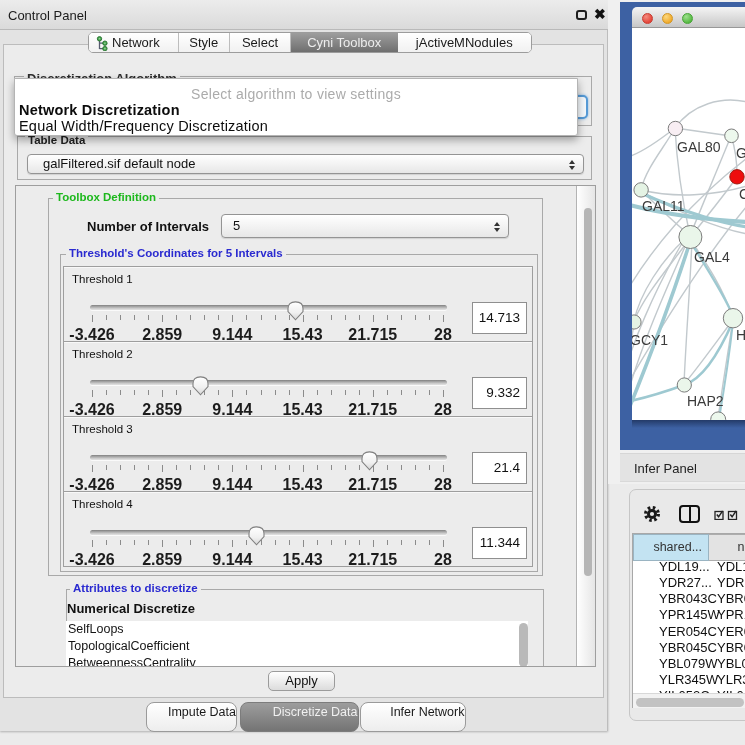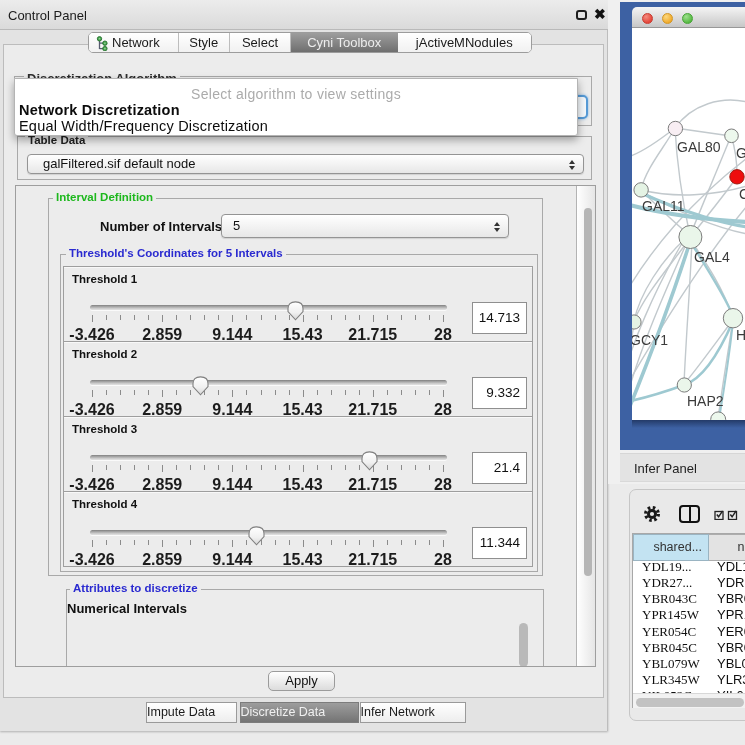--- a/index.html
+++ b/index.html
@@ -25,43 +25,43 @@
 .arr .dn { top:6px; border-top:4.5px solid #333; }
 .popup { left:14px; top:78px; width:564px; height:58px; background:#fff; border:1px solid #b4b4b4; border-radius:0 0 3px 3px; box-shadow:0 4px 9px rgba(0,0,0,.35); z-index:30; }
 .popup .hint { position:absolute; left:0; top:7px; width:100%; text-align:center; font-size:14px; letter-spacing:0.3px; color:#ababab; }
 .popup .it1 { position:absolute; left:4px; top:22.5px; font-size:14.5px; letter-spacing:0.2px; font-weight:bold; color:#0c0c0c; }
 .popup .it2 { position:absolute; left:4px; top:39px; font-size:14.5px; letter-spacing:0.2px; color:#0c0c0c; }
 .spanel { left:15px; top:185px; width:581px; height:482px; border:1px solid #9e9e9e; background:#ececec; overflow:hidden; }
 .sbar { left:560px; top:0; width:20px; height:480px; background:linear-gradient(to right,#ffffff,#e4e4e4); border-left:1px solid #b3b3b3; }
 .sbthumb { left:567.5px; top:22px; width:8.5px; height:368px; border-radius:4.5px; background:#b5b5b5; }
 .thp { left:63px; width:470px; height:76px; border:1px solid #9e9e9e; background:#ececec; box-shadow:inset 0 1px 0 #f8f8f8; }
 .thp * { position:absolute; }
-.tht { left:8px; top:6px; font-size:11.5px; font-weight:bold; color:#111; }
+.tht { left:8px; top:6px; font-size:11.5px; font-weight:normal; color:#111; }
 .rail { left:26px; top:38px; width:357px; height:5px; border-radius:2.5px; background:linear-gradient(#7f7f7f,#a8a8a8 35%,#cccccc 70%,#e3e3e3); box-shadow:0 1px 0 #fafafa; }
 .thp i { top:48px; width:1px; background:#8b8b8b; }
 .thp b { top:58.5px; width:60px; text-align:center; font-size:16px; color:#1c1c1c; }
 .thumb { top:34px; }
 .vbox { left:408px; top:35px; width:55px; height:32px; background:#fff; border:1px solid #8f8f8f; font-size:13.5px; color:#111; text-align:right; line-height:30px; padding-right:6px; }
 .lst { left:50px; top:434.5px; width:462px; height:64px; background:#fff; font-size:12.5px; color:#141414; }
 .lst p { margin:0; padding-left:2px; height:17.2px; line-height:17.2px; }
 .btn { left:268px; top:671px; width:67px; height:20px; border:1px solid #9b9b9b; border-radius:5px; background:linear-gradient(#ffffff,#dcdcdc); font-size:13px; color:#111; text-align:center; line-height:18px; }
-.btab { top:702px; height:21px; border:1px solid #9a9a9a; border-radius:0; background:linear-gradient(#ffffff,#ededed); font-size:12.5px; color:#1a1a1a; text-align:left; line-height:19px; }
+.btab { top:702px; height:30px; border:1px solid #9a9a9a; border-radius:8px; background:linear-gradient(#ffffff,#ededed); font-size:12.5px; color:#1a1a1a; text-align:right; line-height:19px; }
 .btab.sel { background:linear-gradient(#9d9d9d,#747474); color:#f0f0f0; border-color:#7c7c7c; }
 .bwin { left:620px; top:2px; width:125px; height:448px; background:#3d61a3; }
 .mtb { left:12px; top:5px; width:113px; height:21px; background:linear-gradient(#f4f4f4,#c7c7c7); border-radius:5px 0 0 0; border-bottom:1px solid #989898; }
 .tl { top:5.5px; width:11px; height:11px; border-radius:50%; }
 .canvas { left:12px; top:26px; width:113px; height:392px; background:#fff; overflow:hidden; }
 .tpbar { left:620px; top:453px; width:125px; height:29px; background:#e3e3e3; border-top:1px solid #d6d6d6; border-bottom:1px solid #d9d9d9; }
 .tpbar span { position:absolute; left:14px; top:7px; font-size:13px; color:#222; }
 .rpanel { left:629px; top:489px; width:130px; height:232px; border:1px solid #c6c6c6; border-radius:7px; background:#e9e9e9; }
 .tbl { left:632px; top:533px; width:113px; height:174.5px; border-top:1px solid #a8a8a8; border-left:1px solid #a8a8a8; background:#fff; overflow:hidden; }
 .th1 { left:0; top:0; width:75.5px; height:26.5px; background:#c3e3f2; border:1px solid #9ab4c2; font-size:12.5px; color:#333; text-align:center; line-height:25px; padding-left:14px; }
 .th2 { left:75.5px; top:0; width:60px; height:26.5px; background:#e3e3e3; border:1px solid #adadad; border-left:none; font-size:12.5px; color:#333; line-height:25px; padding-left:29px; }
 .trow { position:absolute; left:0; width:113px; height:16.15px; font-size:13px; color:#101010; line-height:16.15px; }
-.trow .c1 { position:absolute; left:9px;font-family:Liberation Serif, serif; }
+.trow .c1 { position:absolute; left:26px; }
 .trow .c2 { position:absolute; left:84px; }
 .hsb { left:0; top:159px; width:113px; height:15.5px; background:#f2f2f2; border-top:1px solid #d8d8d8; }
 .hsbt { left:3px; top:3.5px; width:108px; height:9px; border-radius:5px; background:#c2c2c2; }
 </style></head>
 <body>
 <div id="app">
 <svg width="0" height="0" style="position:absolute">
       <defs>
 <linearGradient id="thg" x1="0" y1="0" x2="0" y2="1">
           <stop offset="0%" stop-color="#ffffff"></stop>
@@ -89,22 +89,22 @@
    <span class="arr" style="top:4.5px">
           <i class="up"></i>
           <i class="dn"></i>
         </span>
  </div>
 
  <div class="spanel">
    <div style="left:0;top:0;width:560px;height:480px;overflow:hidden">
 
      <div class="grp" style="left:32px;top:12px;width:495px;height:378px"></div>
-     <div class="gt" style="left:37px;top:4.5px;color:#1db81d">Interval Definition</div>
-     <div style="left:84px;top:33px;font-size:13px;font-weight:bold;color:#111">Number of Intervals</div>
+     <div class="gt" style="left:37px;top:4.5px;color:#1db81d">Toolbox Definition</div>
+     <div style="left:71px;top:33px;font-size:13px;font-weight:bold;color:#111">Number of Intervals</div>
      <div class="combo" style="left:205px;top:28px;width:288px;height:24px;line-height:22px;padding-left:11px">5
        <span class="arr" style="top:6.5px">
               <i class="up"></i>
               <i class="dn"></i>
             </span>
      </div>
 
      <div class="grp" style="left:44px;top:68px;width:478px;height:318px"></div>
      <div class="gt" style="left:50px;top:61px;color:#2a2ad0">Threshold's Coordinates for 5 Intervals</div>
      <div style="left:-16px;top:-186px;width:600px;height:700px">
@@ -265,21 +265,26 @@
               <b style="left:349.0px">28</b>
 <svg class="thumb" style="left:183.5px" width="17" height="20" viewBox="0 0 17 20">
  <path d="M1,7.5 Q1,0.9 8.5,0.9 Q16,0.9 16,7.5 L16,10.5 L8.5,18.8 L1,10.5 Z" fill="url(#thg)" stroke="#7f7f7f" stroke-width="1.1"></path>
 </svg>
 <div class="vbox">11.344</div>
 </div>
           </div>
 
      <div class="grp" style="left:50px;top:403px;width:478px;height:90px"></div>
      <div class="gt" style="left:54px;top:396px;color:#2a2ad0">Attributes to discretize</div>
-     <div style="left:51px;top:415px;font-size:13px;font-weight:bold;color:#111">Numerical Intervals</div>
+     <div style="left:51px;top:415px;font-size:13px;font-weight:bold;color:#111">Numerical Discretize</div>
+     <div class="lst">
+            <p>SelfLoops</p>
+            <p>TopologicalCoefficient</p>
+            <p>BetweennessCentrality</p>
+          </div>
      <div style="left:503px;top:437px;width:9px;height:44px;border-radius:4.5px;background:#b9b9b9"></div>
    </div>
    <div class="sbar"></div>
    <div class="sbthumb"></div>
  </div>
 
  <div class="btn">Apply</div>
  <div class="btab" style="left:146px;width:91px">Impute Data</div>
  <div class="btab" style="left:359.5px;width:106px">Infer Network</div>
  <div class="btab sel" style="left:239.5px;width:119px">Discretize Data</div>

